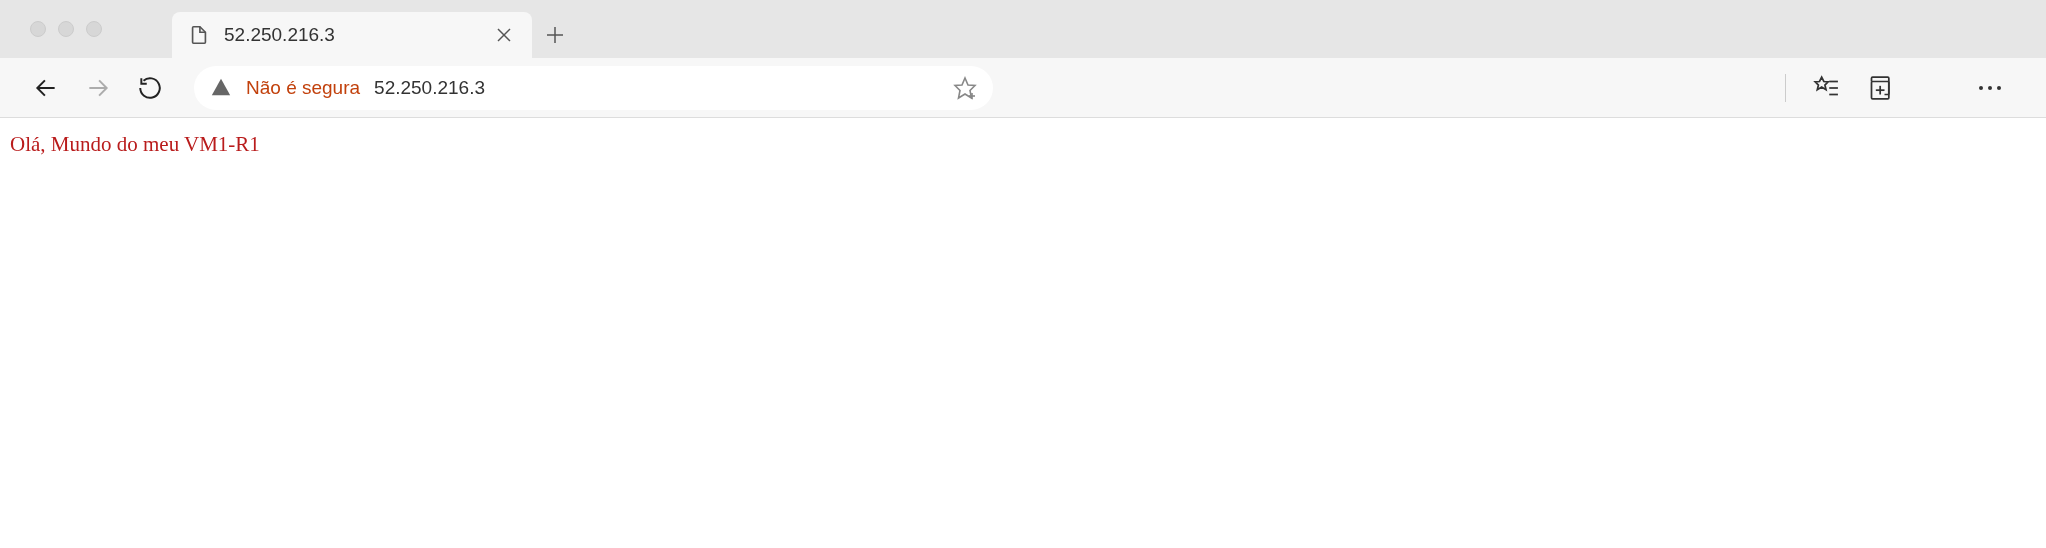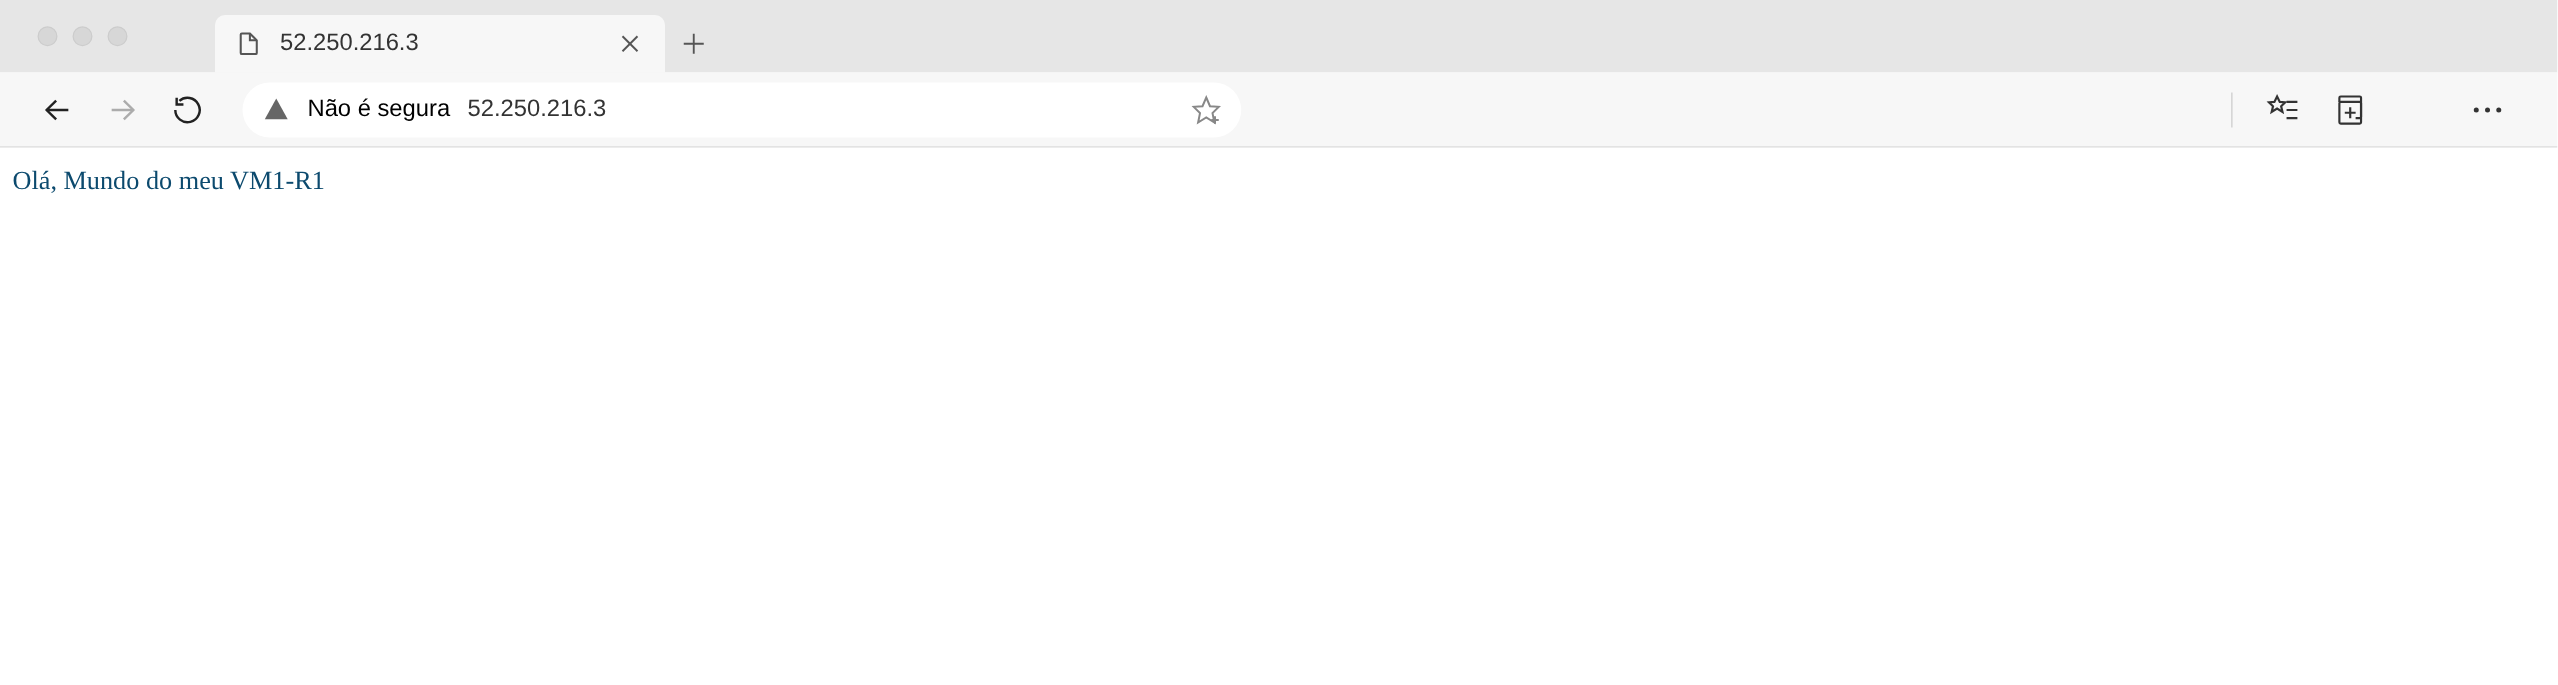--- a/index.html
+++ b/index.html
@@ -90,40 +90,40 @@
       height: 44px;
       border-radius: 22px;
       display: flex;
       align-items: center;
       padding: 0 16px;
       gap: 14px;
       margin-left: 14px;
     }
     .security-label {
       font-size: 19px;
-      color: #000000;
+      color: #c2410c;
     }
     .url-text {
       font-size: 19px;
       color: #333;
       flex: 1;
       outline: none;
       border: none;
     }
     .toolbar-spacer { flex: 1; }
     .toolbar-divider {
       width: 1px;
       height: 28px;
       background: #ccc;
       margin: 0 10px;
     }
     .content {
       padding: 14px 10px;
       font-size: 21px;
-      color: #0c4a6e;
+      color: #b91c1c;
       font-family: "Times New Roman", serif;
     }
     svg { display: block; }
   </style>
 </head>
 <body>
 
 <div class="tab-strip">
   <div class="window-controls">
     <div class="window-dot"></div>

